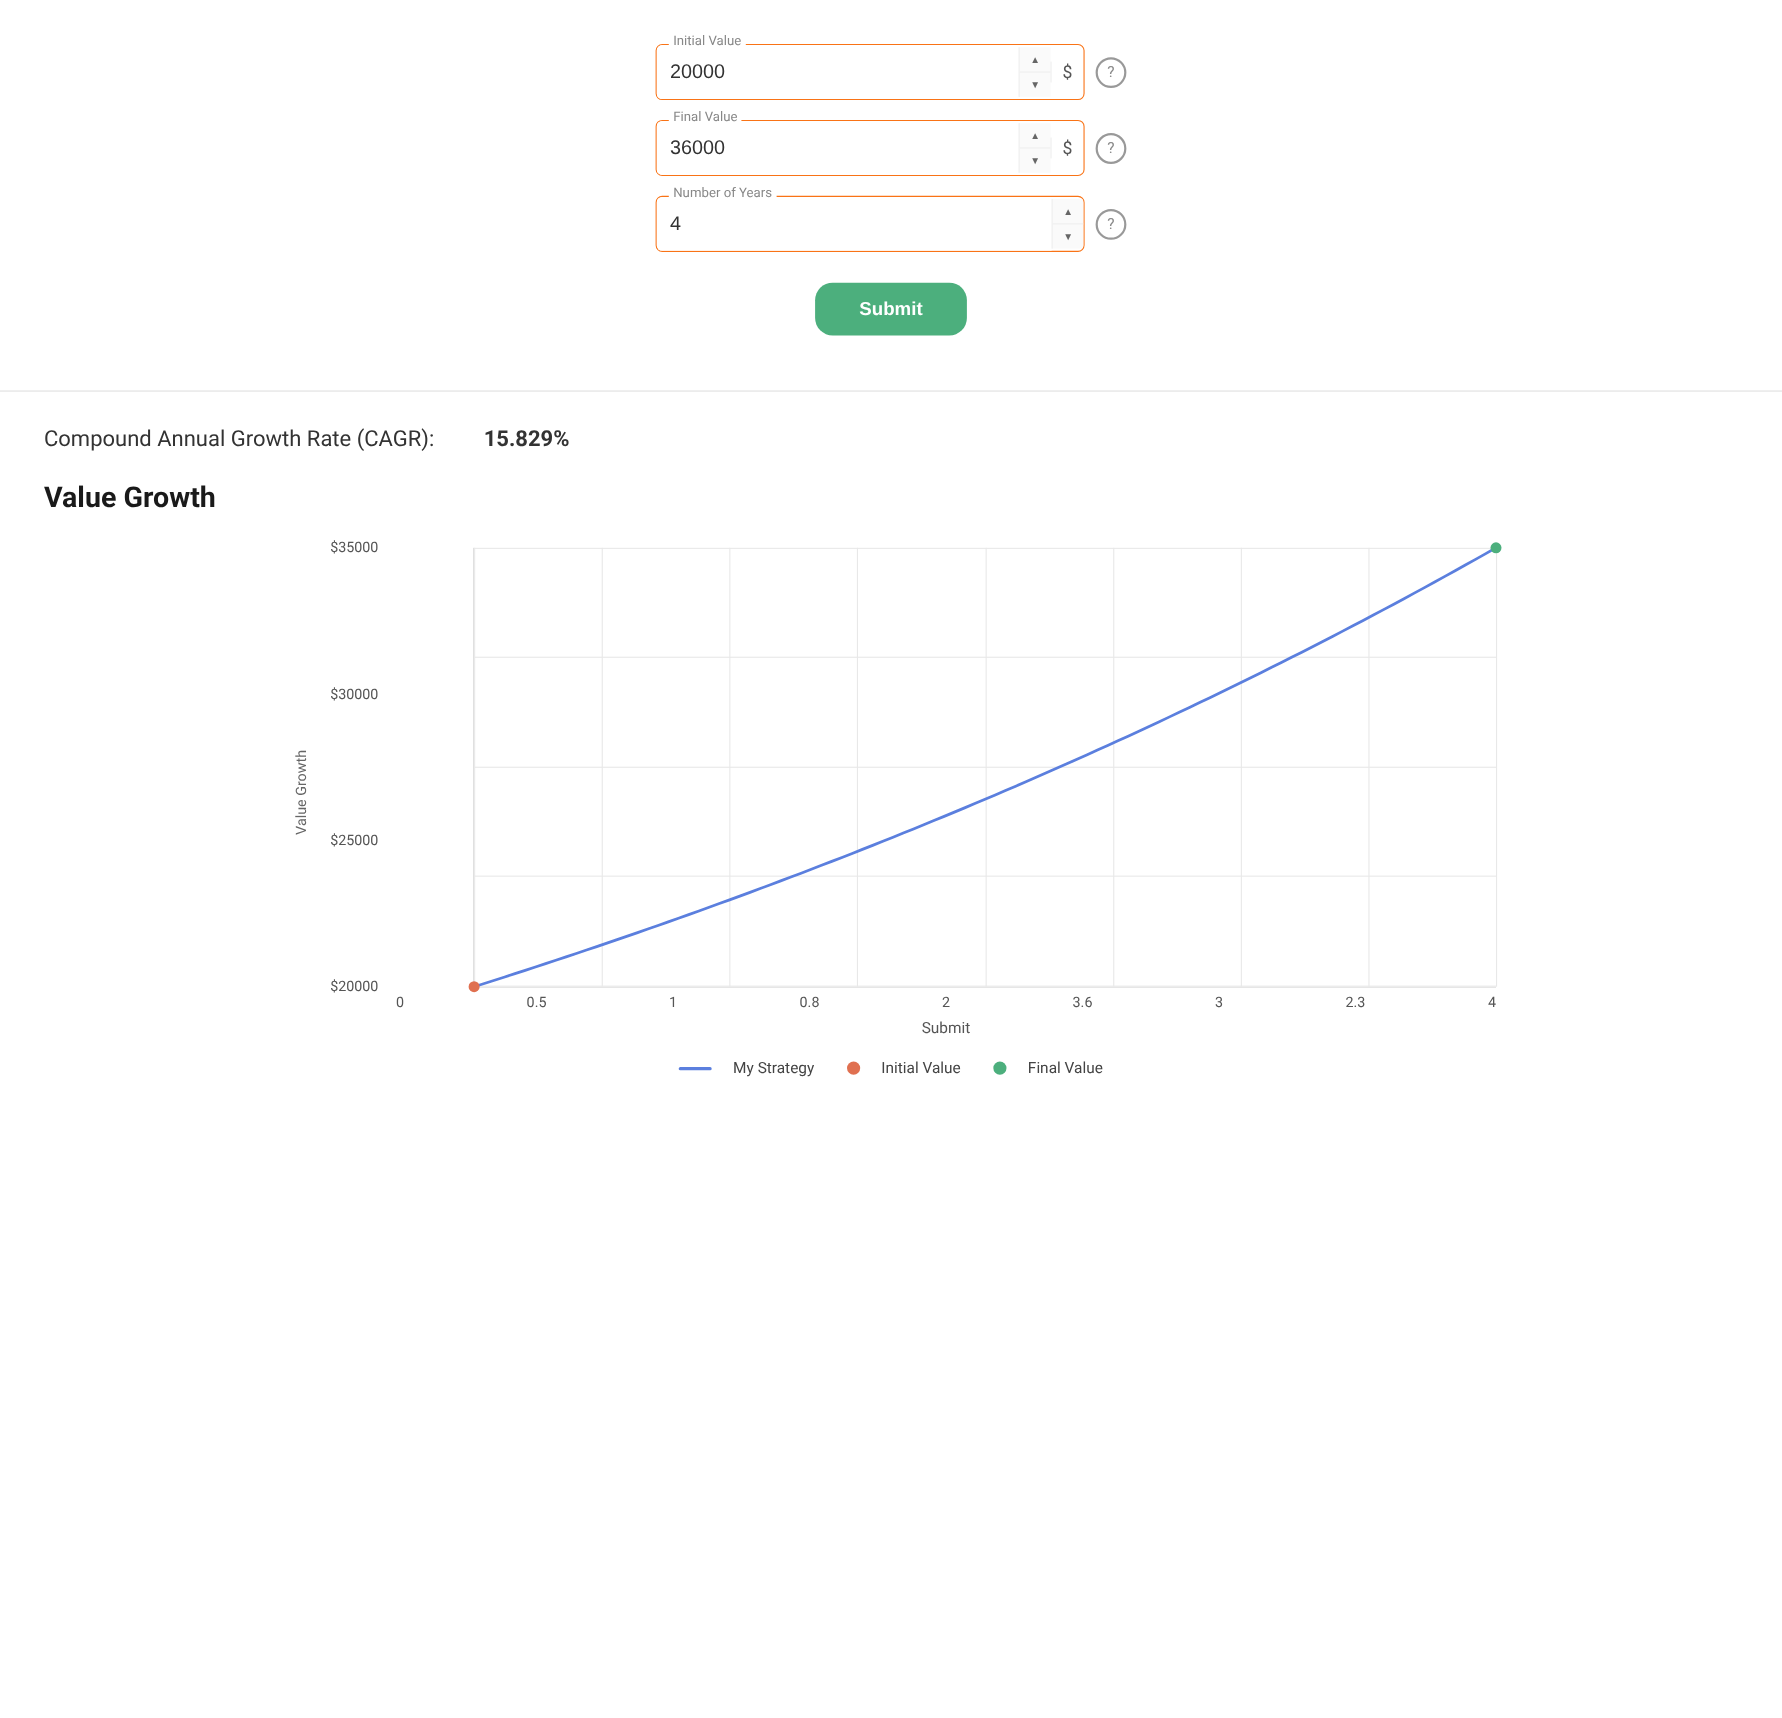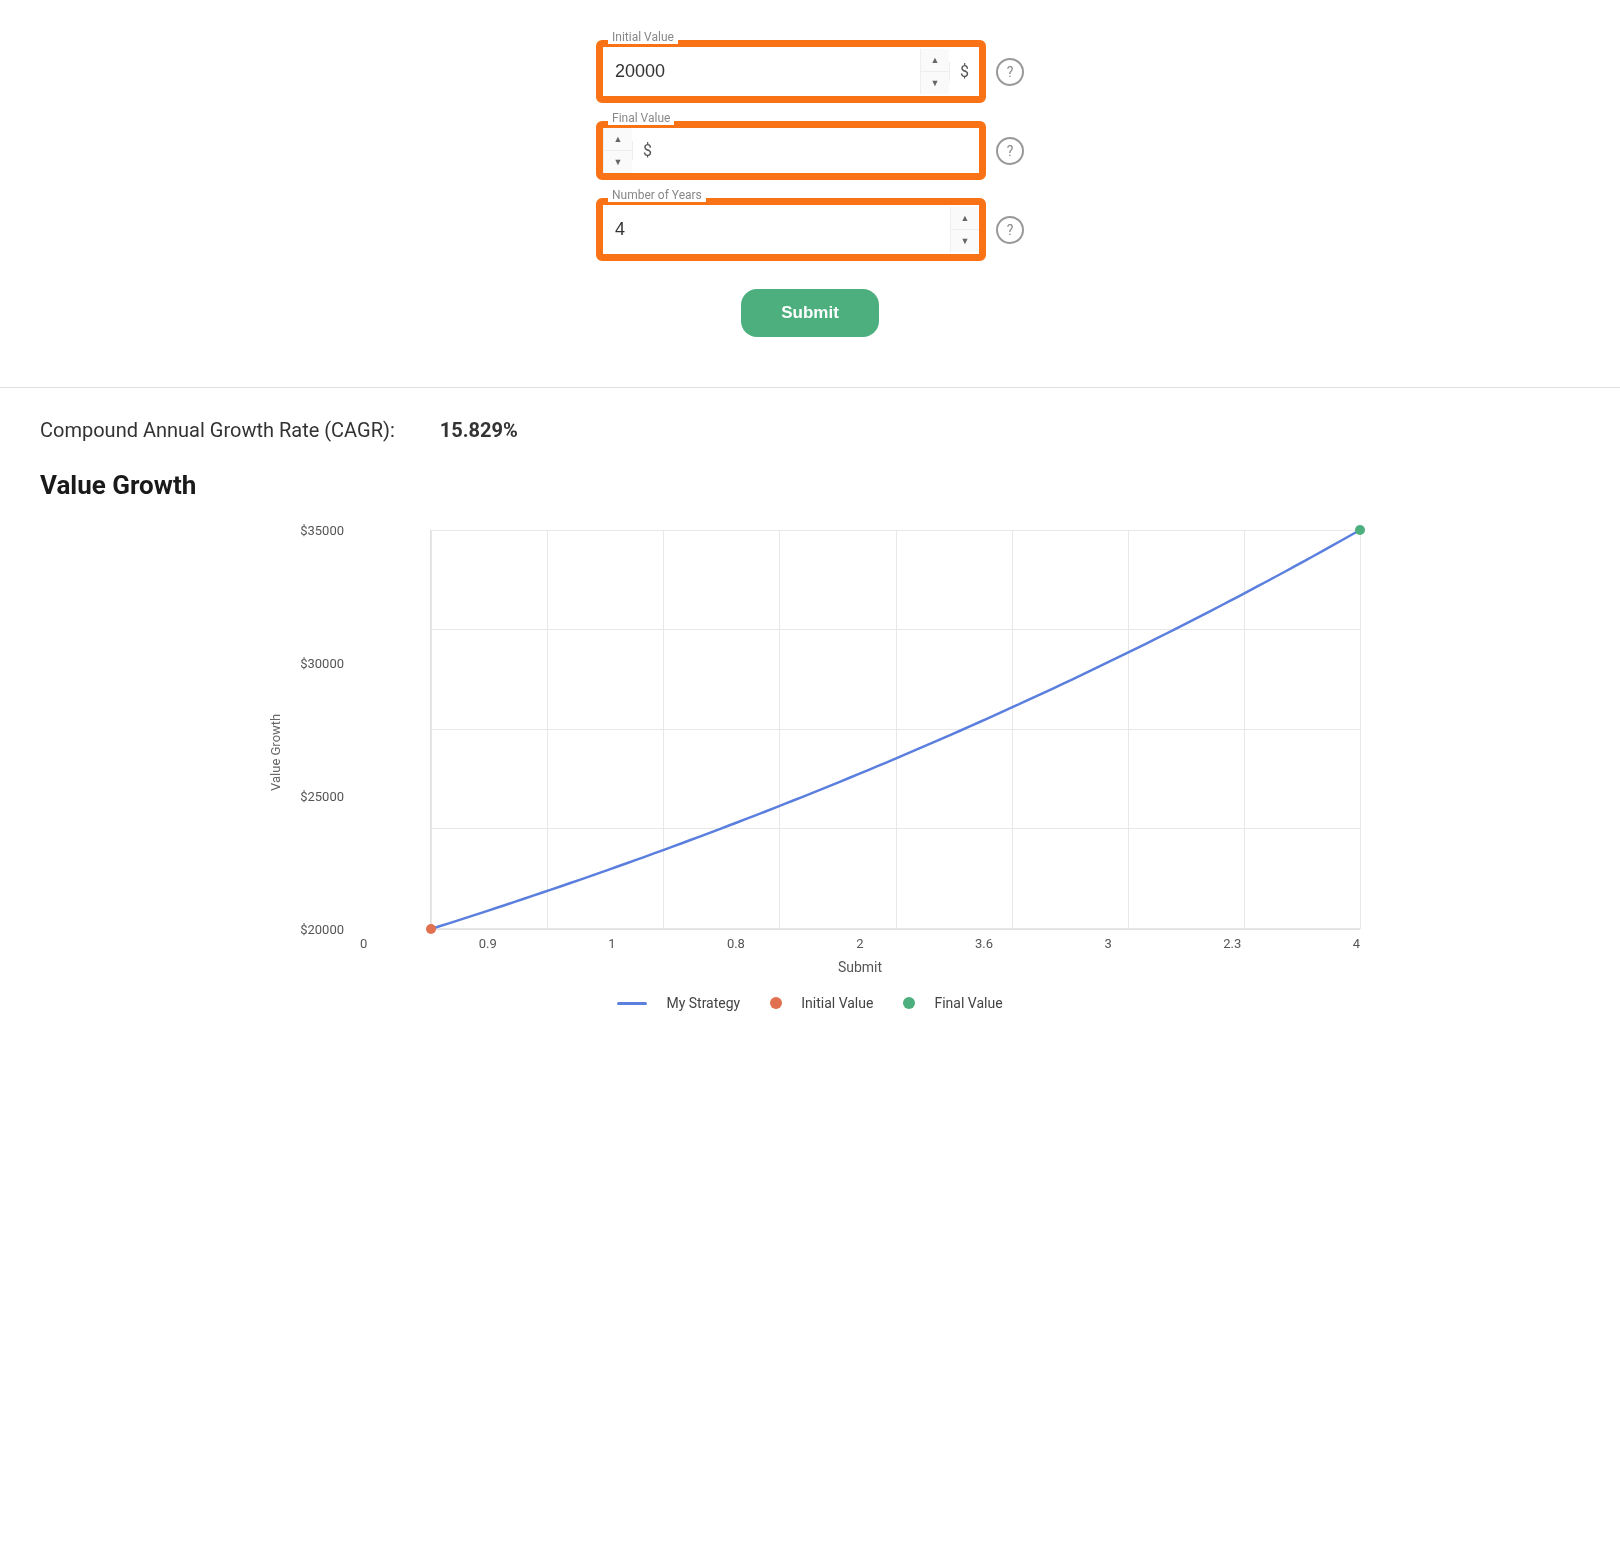--- a/index.html
+++ b/index.html
@@ -37,21 +37,21 @@
       font-size: 12px;
       color: #888;
       background: #fff;
       padding: 0 4px;
       z-index: 1;
     }
 
     .input-with-spinner {
       display: flex;
       align-items: center;
-      border: 7px solid #f97316;
+      border: 1px solid #f97316;
       border-radius: 6px;
       overflow: hidden;
       background: #fff;
     }
 
     .input-with-spinner input {
       border: none;
       outline: none;
       font-size: 18px;
       padding: 14px 12px;
@@ -275,20 +275,21 @@
         <span class="input-suffix">$</span>
       </div>
     </div>
     <div class="help-icon">?</div>
   </div>
 
   <div class="field-group">
     <div class="input-wrapper">
       <span class="input-label">Final Value</span>
       <div class="input-with-spinner">
+        <input type="number" value="36000" style="">
         <div class="spinner-btn">
           <button class="spinner-up">▲</button>
           <div class="spinner-divider"></div>
           <button class="spinner-down">▼</button>
         </div>
         <span class="input-suffix">$</span>
       </div>
     </div>
     <div class="help-icon">?</div>
   </div>
@@ -363,21 +364,21 @@
             </svg>
 
             <div style="position: absolute; left: 0px; width: 10px; height: 10px; background: rgb(224, 112, 80); border-radius: 50%; transform: translate(-50%, -50%); top: 399px;"></div>
 
             <div style="position: absolute; top: 0px; width: 10px; height: 10px; background: rgb(76, 175, 125); border-radius: 50%; transform: translate(-50%, -50%); left: 929px;"></div>
           </div>
         </div>
 
         <div style="display:flex; margin-left:70px; justify-content:space-between; padding-top:6px;">
           <span class="x-tick">0</span>
-          <span class="x-tick">0.9</span>
+          <span class="x-tick">0.5</span>
           <span class="x-tick">1</span>
           <span class="x-tick">0.8</span>
           <span class="x-tick">2</span>
           <span class="x-tick">3.6</span>
           <span class="x-tick">3</span>
           <span class="x-tick">2.3</span>
           <span class="x-tick">4</span>
         </div>
 
         <div class="x-axis-label">Submit</div>

